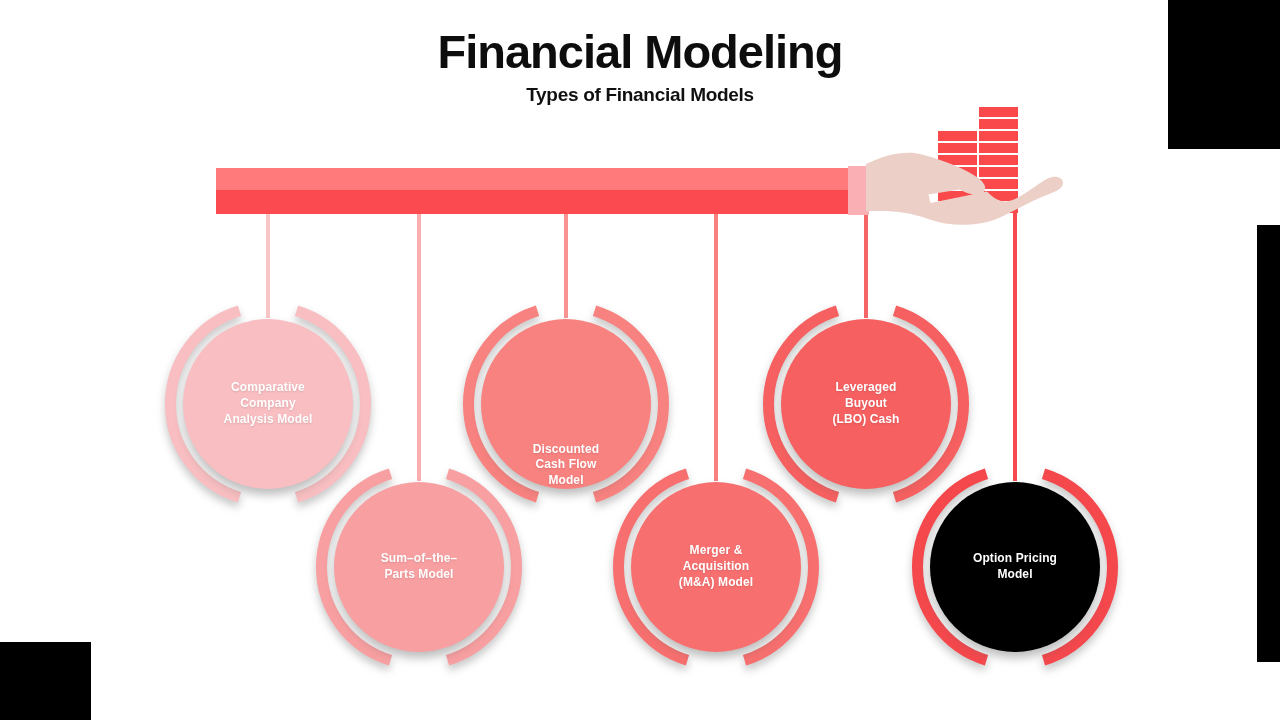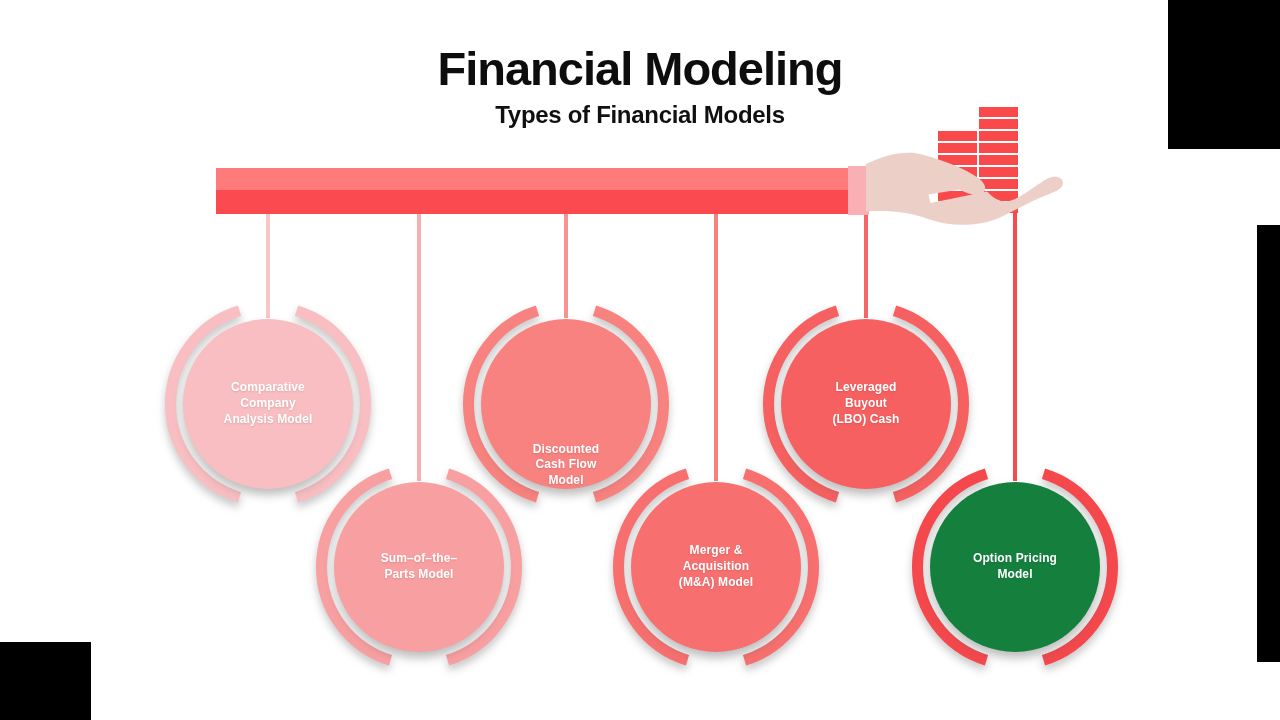--- a/index.html
+++ b/index.html
@@ -9,25 +9,25 @@
     width: 1280px; height: 720px;
     background: #ffffff;
     overflow: hidden;
     font-family: "Liberation Sans", "DejaVu Sans", sans-serif;
   }
 
   
   .header { position: absolute; left: 0; top: 26px; width: 1280px; text-align: center; }
   .title {
     font-size: 47px; font-weight: 800; letter-spacing: -1px;
-    color: #0d0d0d; line-height: 1.1; margin-top: 17px;
+    color: #0d0d0d; line-height: 1.1;
   }
   .subtitle {
     margin-top: 6px;
-    font-size: 24px; font-weight: 700; letter-spacing: -0.3px;
+    font-size: 19px; font-weight: 700; letter-spacing: -0.3px;
     color: #101010;
   }
 
   
   .decor { position: absolute; }
   .decor.tr { left: 1168px; top: 0; width: 112px; height: 149px; }
   .decor.rb { left: 1257px; top: 225px; width: 23px; height: 437px; }
   .decor.bl { left: 0; top: 642px; width: 91px; height: 78px; }
 
   
@@ -191,17 +191,17 @@
 Buyout
 (LBO) Cash</div>
   </div>
 </div>
 
 <div class="node n6">
   <svg class="ring" viewBox="0 0 210 210">
     <path d="M133.51 11.76 A97.5 97.5 0 0 1 133.51 198.24" style="stroke: rgb(244, 72, 77);"></path>
     <path d="M76.49 198.24 A97.5 97.5 0 0 1 76.49 11.76" style="stroke: rgb(244, 72, 77);"></path>
   </svg>
-  <div class="disc" style="background-color: #15803d; align-items: center;">
+  <div class="disc" style="background-color: #000000; align-items: center;">
     <div class="label">Option Pricing
 Model</div>
   </div>
 </div>
 
 </body></html>

